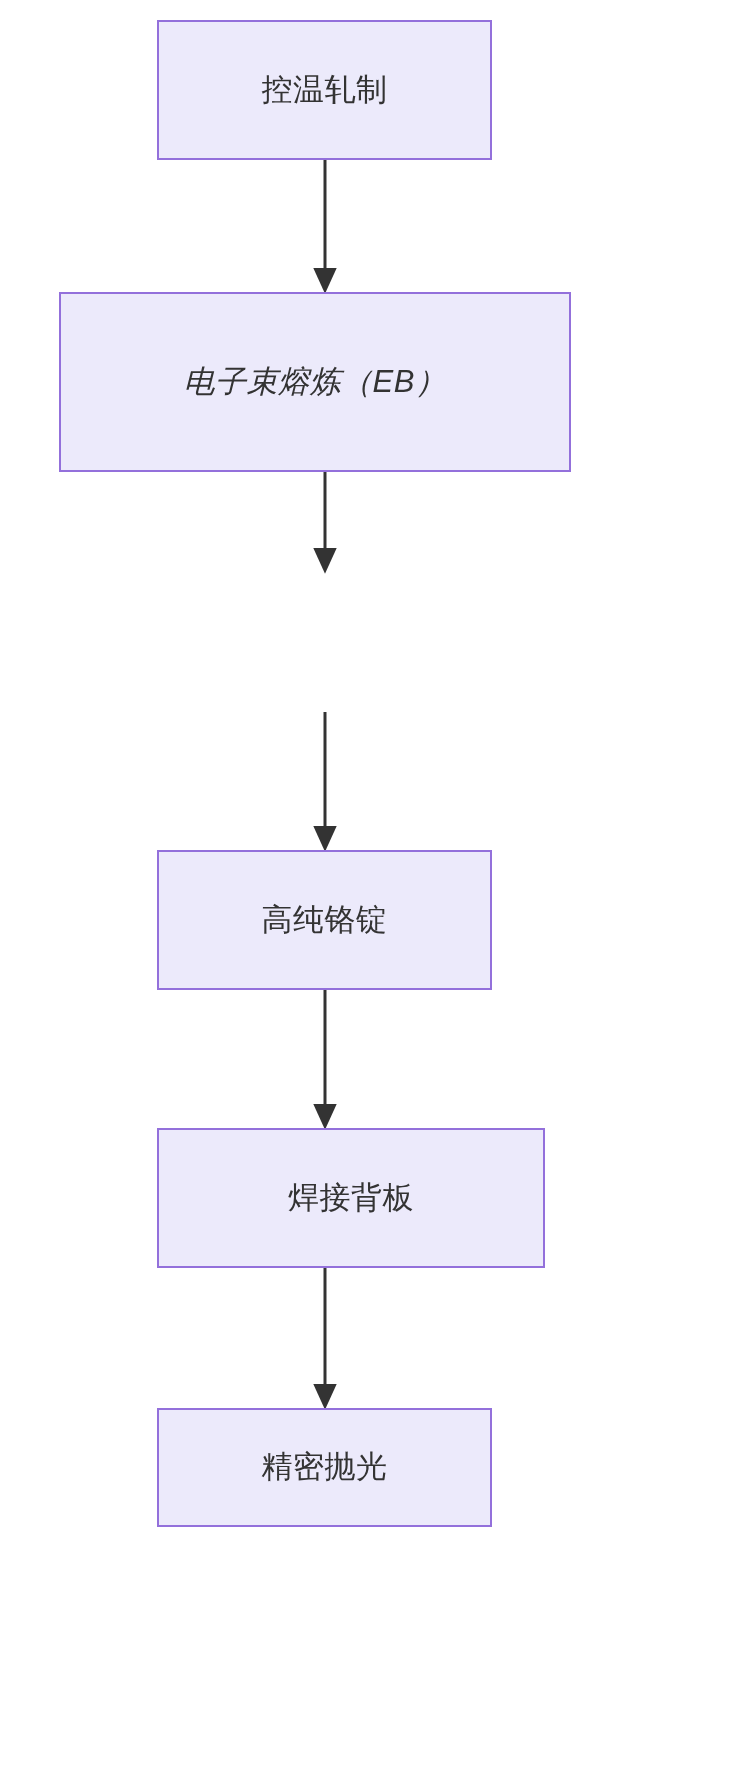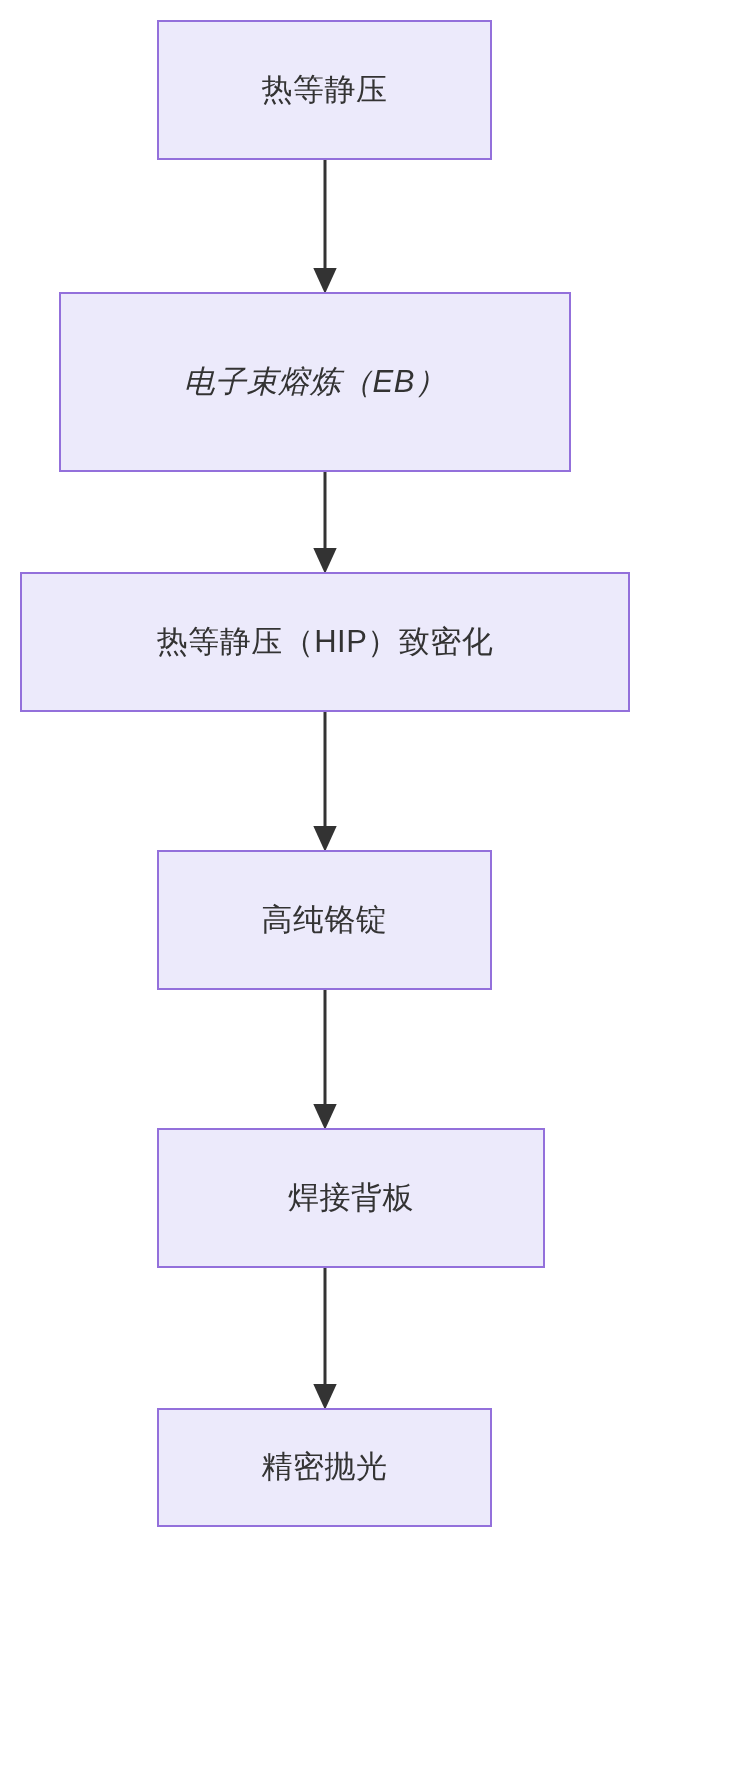--- a/index.html
+++ b/index.html
@@ -71,30 +71,27 @@
       <g>
         <line x1="325" y1="990" x2="325" y2="1119" stroke="#333333" stroke-width="3" marker-end="url(#arrowhead)"></line>
       </g>
       <g>
         <line x1="325" y1="1268" x2="325" y2="1399" stroke="#333333" stroke-width="3" marker-end="url(#arrowhead)"></line>
       </g>
     </svg>
   </div>
 
   <div class="node" style="left:157px; top:20px; width:335px; height:140px;">
-    <span class="node-label">热等静压</span>
+    <span class="node-label">控温轧制</span>
   </div>
 
   <div class="node" style="left:59px; top:292px; width:512px; height:180px;font-style:italic;">
     <span class="node-label">电子束熔炼（EB）</span>
   </div>
 
-  <div class="node" style="left:20px; top:572px; width:610px; height:140px;">
-    <span class="node-label">热等静压（HIP）致密化</span>
-  </div>
 
   <div class="node" style="left:157px; top:850px; width:335px; height:140px;">
     <span class="node-label">高纯铬锭</span>
   </div>
 
   <div class="node" style="left:157px; top:1128px; width:388px; height:140px;">
     <span class="node-label">焊接背板</span>
   </div>
 
   <div class="node" style="left:157px; top:1408px; width:335px; height:119px;">

